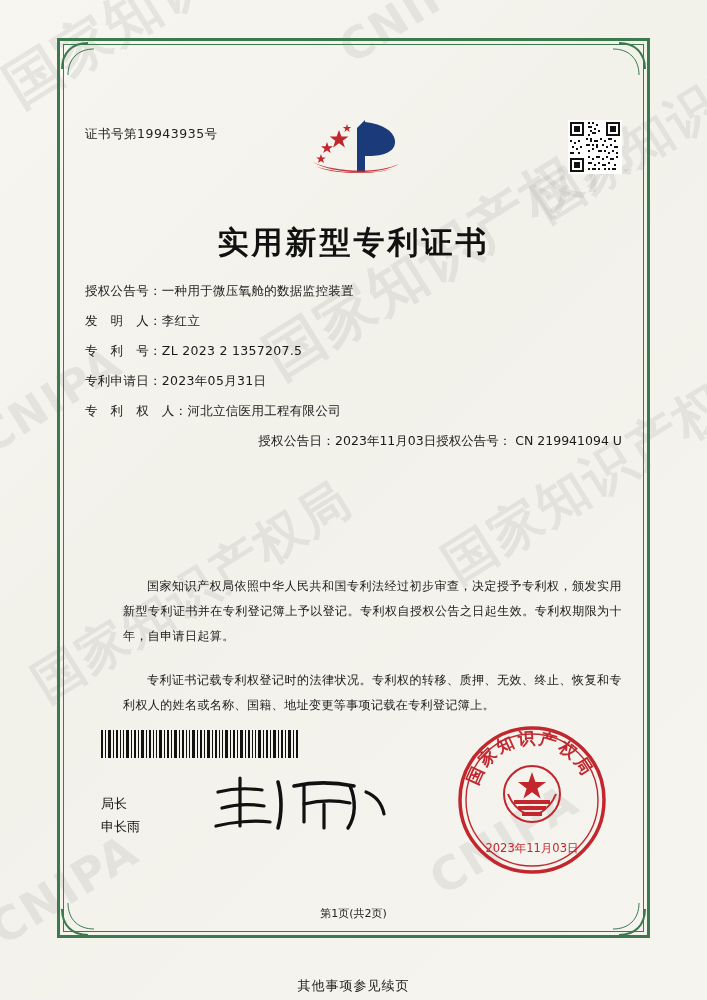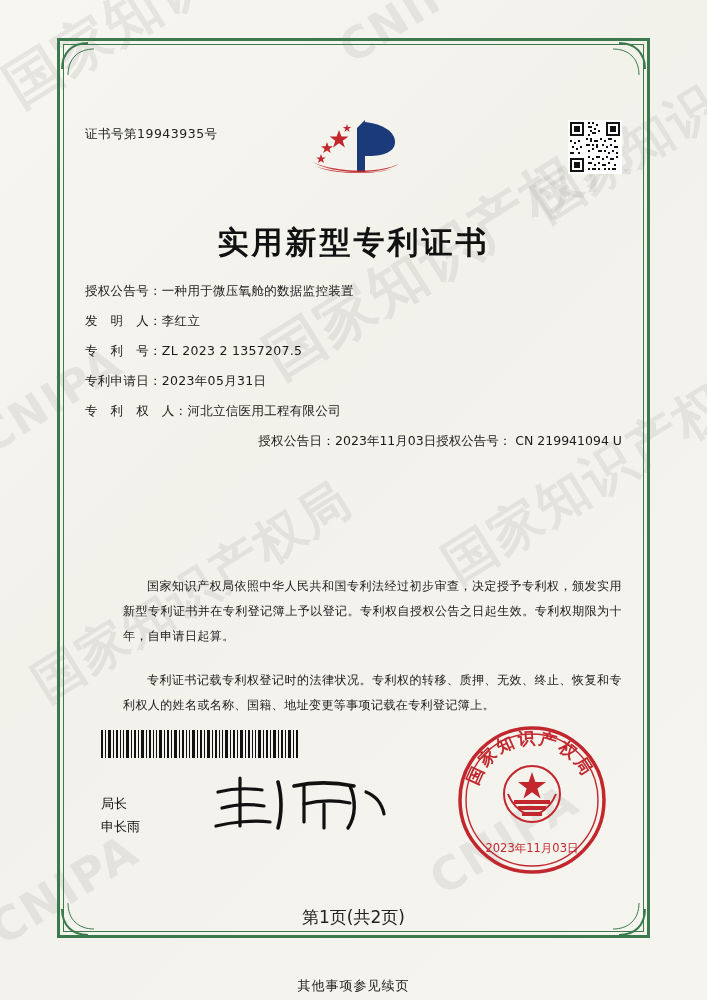--- a/index.html
+++ b/index.html
@@ -159,21 +159,21 @@
   .seal {
     position: absolute;
     right: 36px; top: 680px;
     width: 152px; height: 152px;
   }
 
   .page-no {
     position: absolute;
     left: 0; right: 0; top: 862px;
     text-align: center;
-    font-size: 17px;
+    font-size: 11px;
     color: #222;
   }
 
   .footer-note {
     position: absolute;
     left: 0; right: 0; top: 977px;
     text-align: center;
     font-size: 13px;
     color: #222;
     letter-spacing: 1px;

